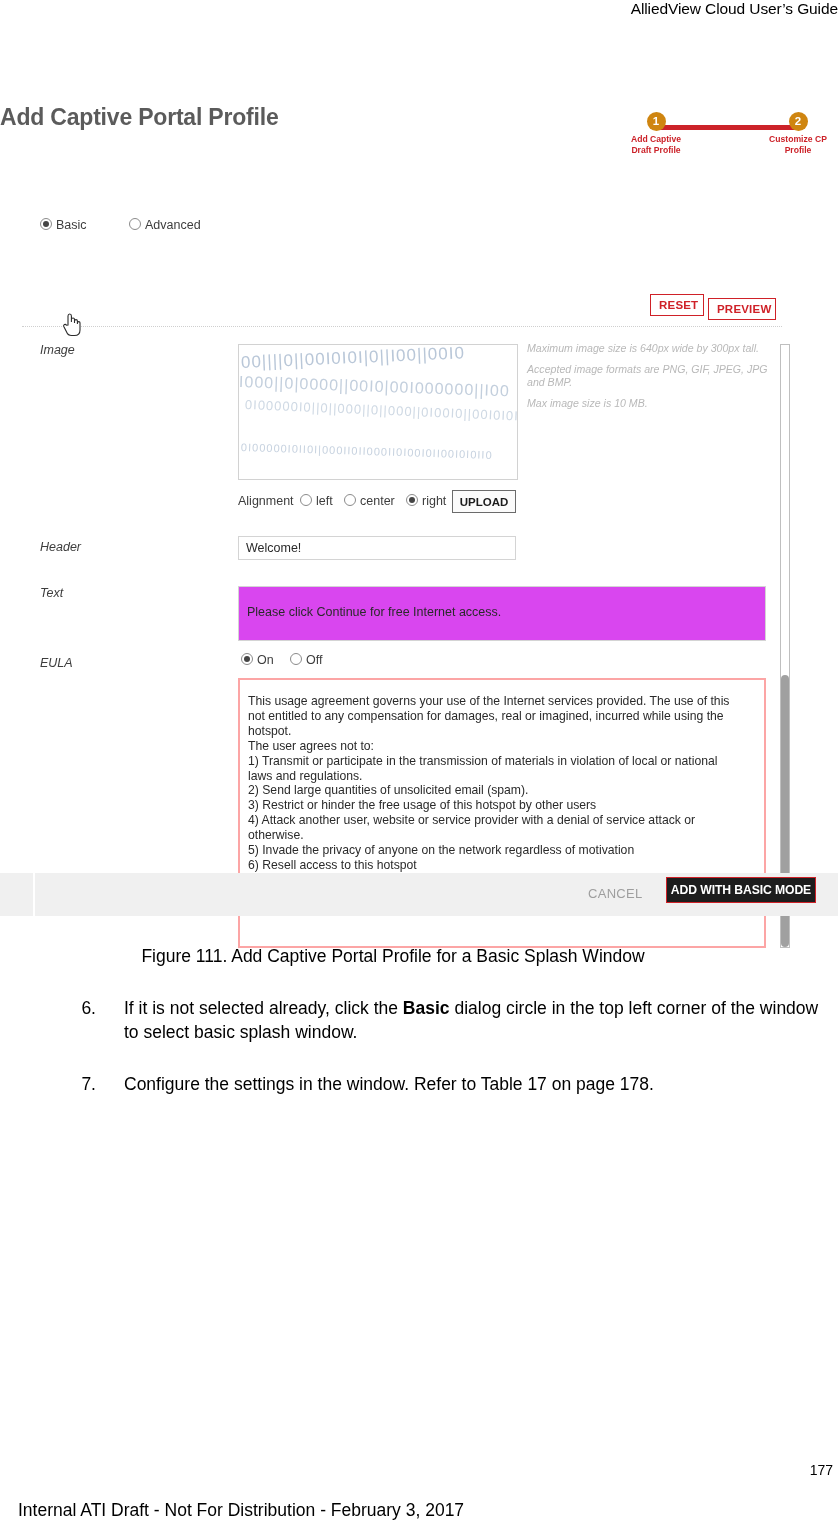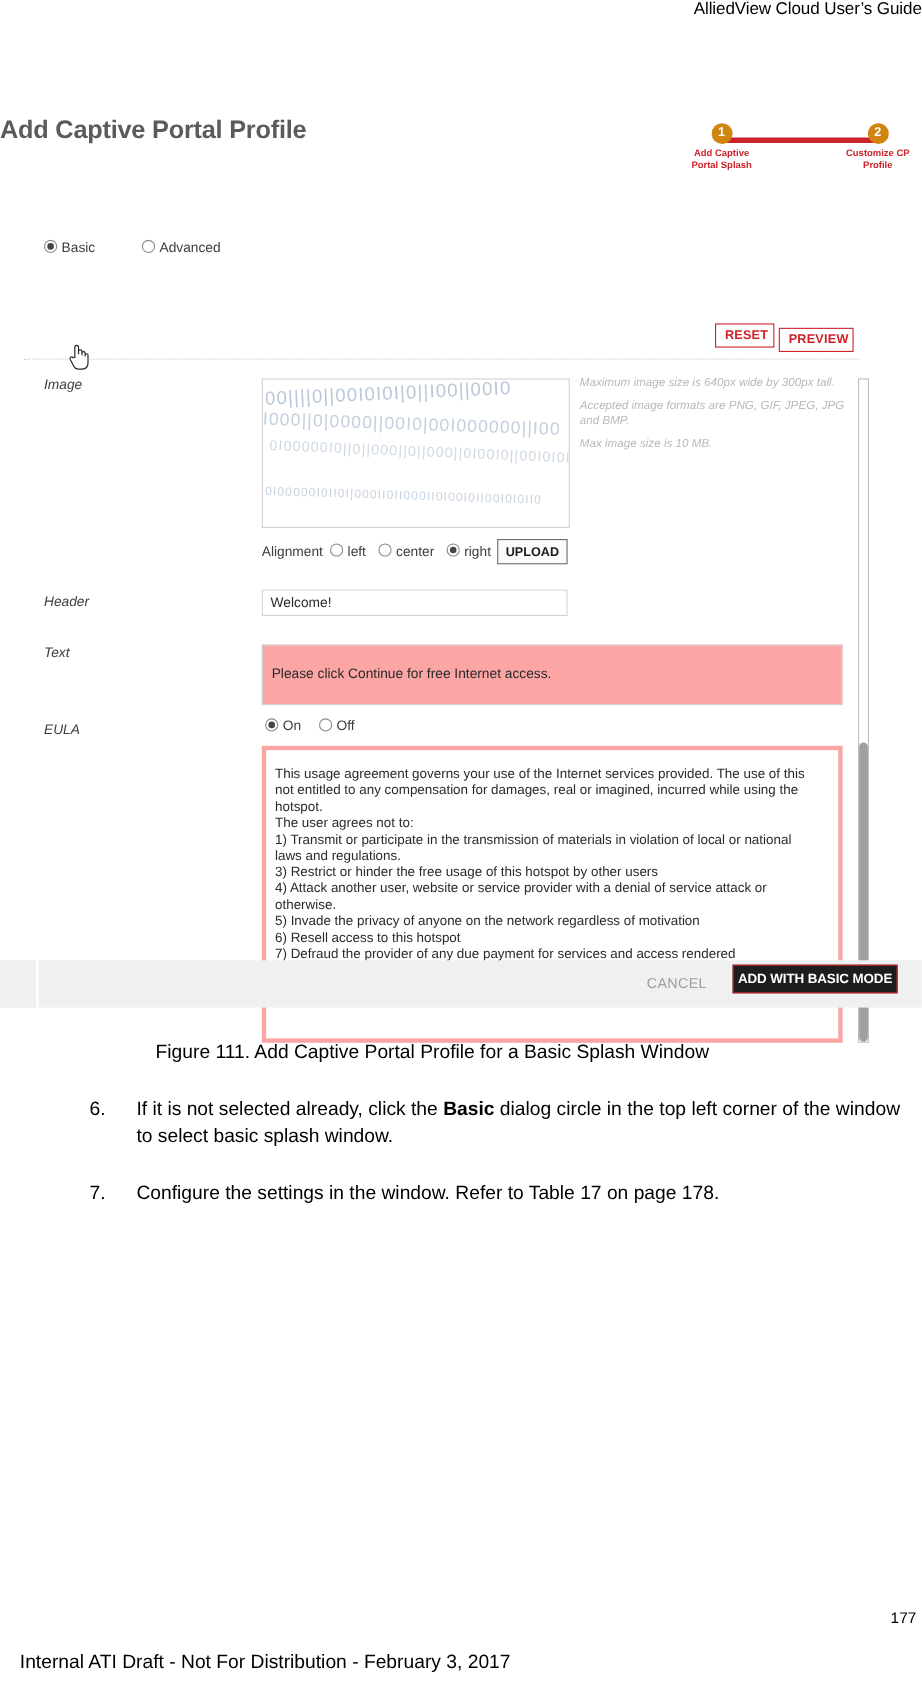--- a/index.html
+++ b/index.html
@@ -287,21 +287,21 @@
   }
 
   
   .textarea-text {
     position: absolute;
     left: 238px;
     top: 500px;
     width: 528px;
     height: 55px;
     border: 1px solid #d4d4d4;
-    background: #fca5a5;
+    background: #d946ef;
     box-sizing: border-box;
     font-size: 12.5px;
     color: #2a2a2a;
     padding: 18px 0 0 8px;
   }
 
   
   .eula-row {
     position: absolute;
     left: 238px;
@@ -312,21 +312,21 @@
   .eula-on  { left: 3px;  top: 3px; }
   .eula-off { left: 52px; top: 3px; }
 
   
   .eula-box {
     position: absolute;
     left: 238px;
     top: 592px;
     width: 528px;
     height: 270px;
-    border: 4px solid #fca5a5;
+    border: 2px solid #fca5a5;
     background: #ffffff;
     box-sizing: border-box;
     padding: 14px 0 0 8px;
     overflow: hidden;
   }
   .eula-line {
     font-size: 12.2px;
     color: #2a2a2a;
     line-height: 14.9px;
   }
@@ -451,21 +451,21 @@
 
 <div class="screenshot">
 
   <div class="page-title">Add Captive Portal Profile</div>
 
   <div class="wizard">
     <div class="wizard-line"></div>
     <div class="wizard-step s1">
       <div class="wizard-bubble">1</div>
       <div class="wizard-label">Add Captive
-Portal Splash</div>
+Draft Profile</div>
     </div>
     <div class="wizard-step s2">
       <div class="wizard-bubble">2</div>
       <div class="wizard-label">Customize CP
 Profile</div>
     </div>
   </div>
 
   <div class="mode-row">
     <div class="radio-opt checked mode-basic">
@@ -531,20 +531,21 @@
     </div>
   </div>
 
   <div class="eula-box">
     <div class="eula-line">This usage agreement governs your use of the Internet services provided. The use of this</div>
     <div class="eula-line">not entitled to any compensation for damages, real or imagined, incurred while using the</div>
     <div class="eula-line">hotspot.</div>
     <div class="eula-line">The user agrees not to:</div>
     <div class="eula-line">1) Transmit or participate in the transmission of materials in violation of local or national</div>
     <div class="eula-line">laws and regulations.</div>
+    <div class="eula-line">2) Send large quantities of unsolicited email (spam).</div>
     <div class="eula-line">3) Restrict or hinder the free usage of this hotspot by other users</div>
     <div class="eula-line">4) Attack another user, website or service provider with a denial of service attack or</div>
     <div class="eula-line">otherwise.</div>
     <div class="eula-line">5) Invade the privacy of anyone on the network regardless of motivation</div>
     <div class="eula-line">6) Resell access to this hotspot</div>
     <div class="eula-line">7) Defraud the provider of any due payment for services and access rendered</div>
     <div class="eula-line">No technical support is given by the hotspot provider.</div>
   </div>
 
   <div class="scroll-track">

